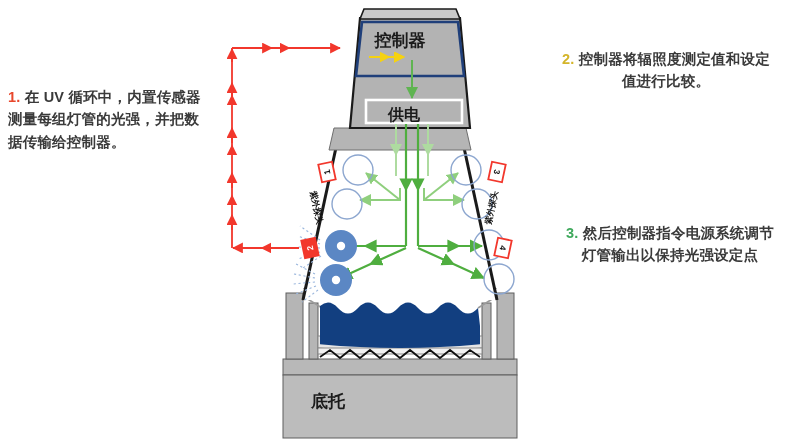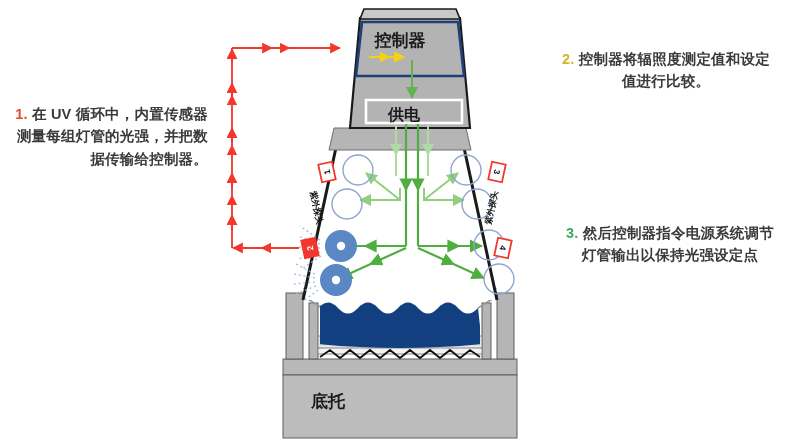--- a/index.html
+++ b/index.html
@@ -15,21 +15,21 @@
 
   .callout{
     position:absolute;
     font-size:14.5px;
     line-height:1.55;
     color:#3a3a3a;
     font-weight:700;
     letter-spacing:.2px;
   }
   .callout .num{font-weight:700;}
-  #callout-1{left:8px;top:103px;width:200px;text-align:right;}
+  #callout-1{left:8px;top:86px;width:200px;}
   #callout-1 .num{color:#e8472c;}
   #callout-2{left:560px;top:48px;width:212px;text-align:center;}
   #callout-2 .num{color:#d4b52a;}
   #callout-3{left:560px;top:222px;width:220px;text-align:center;}
   #callout-3 .num{color:#3fa95c;}
 
   .boxlabel{
     position:absolute;
     font-weight:700;
     color:#1b1b1b;

